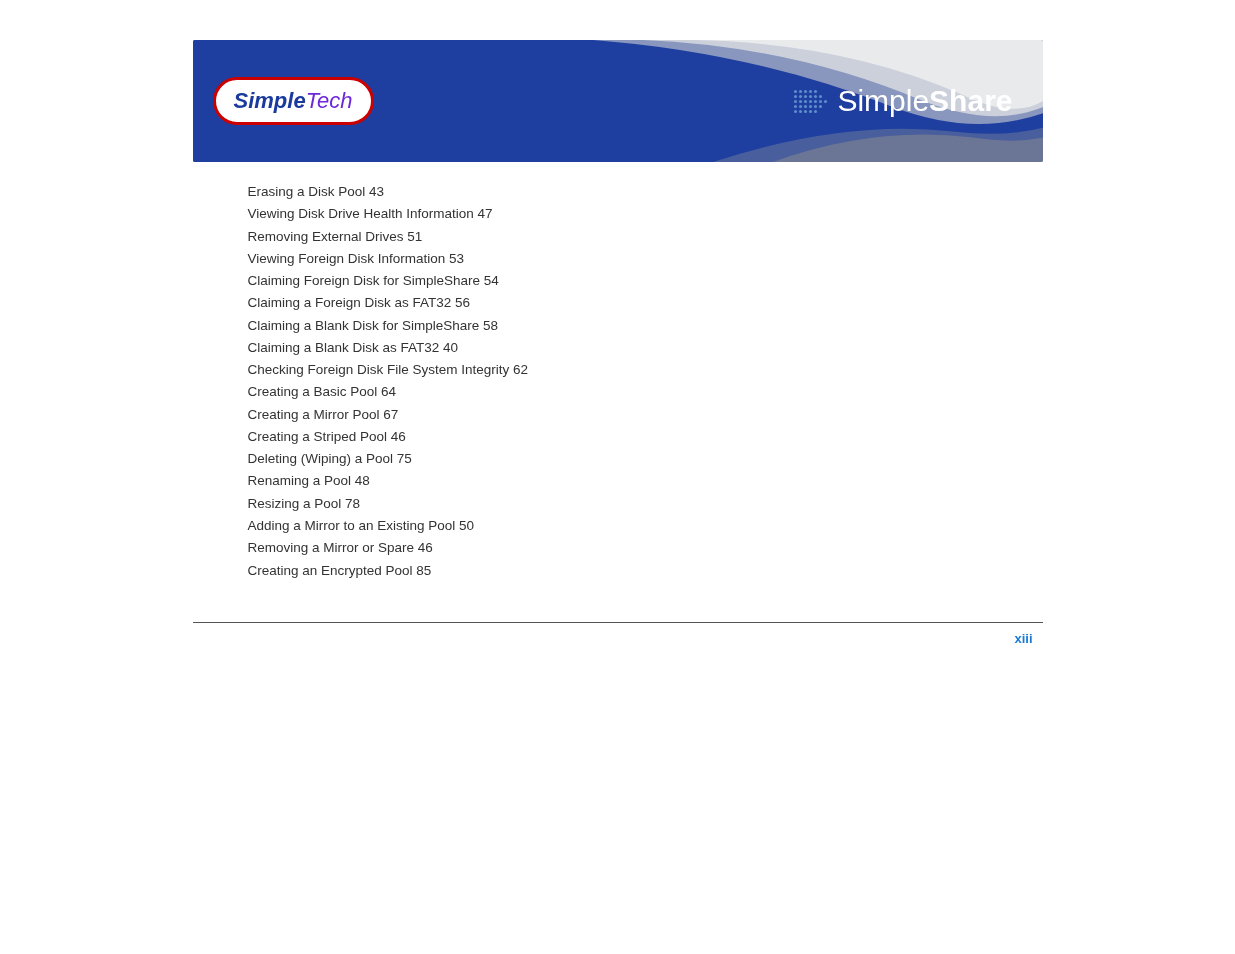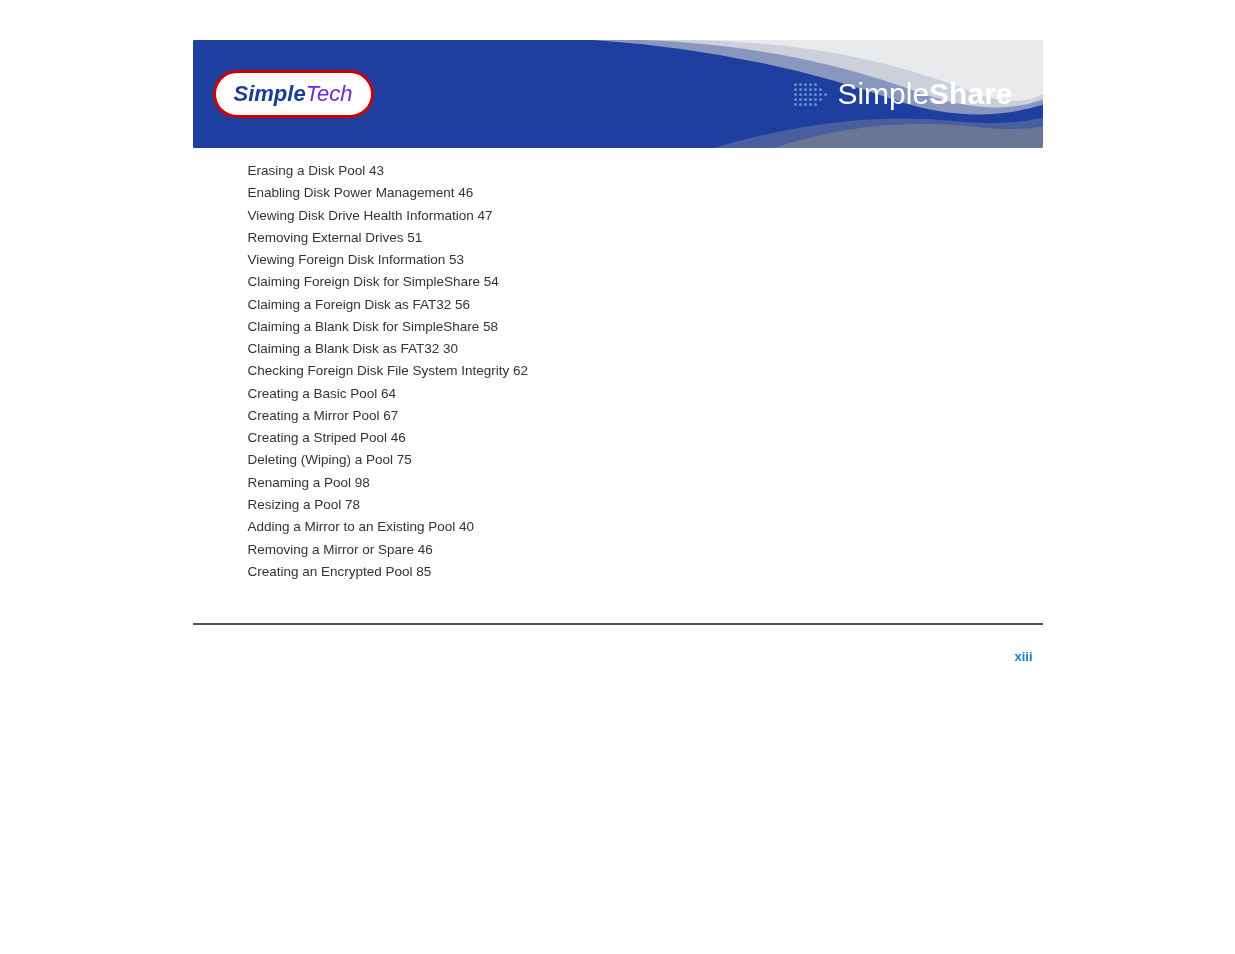--- a/index.html
+++ b/index.html
@@ -16,21 +16,21 @@
     }
 
     .page-container {
       width: 850px;
       background: #ffffff;
     }
 
     
     .header-banner {
       width: 100%;
-      height: 108px;
+      height: 122px;
       background: linear-gradient(135deg, #1a3a9e 0%, #1a3a9e 55%, #c0c0c0 75%, #e8e8e8 100%);
       position: relative;
       overflow: hidden;
       border-radius: 2px;
     }
 
     .logo-left {
       position: absolute;
       left: 20px;
       top: 50%;
@@ -110,21 +110,21 @@
       position: absolute;
       top: 0;
       left: 0;
       width: 100%;
       height: 100%;
       pointer-events: none;
     }
 
     
     .content-area {
-      padding: 12px 40px 20px 55px;
+      padding: 19px 40px 20px 55px;
     }
 
     .toc-item {
       font-size: 13.5px;
       color: #333333;
       line-height: 1.65;
       display: block;
     }
 
     
@@ -134,21 +134,20 @@
       background: #555555;
       margin-top: 20px;
     }
 
     .footer-page {
       text-align: right;
       padding: 8px 10px 0 0;
       font-size: 13px;
       color: #1a7bd4;
       font-weight: bold;
-      margin-top: 16px;
     }
   </style>
 </head>
 <body>
 
 <div class="page-container">
 
   <div class="header-banner">
     <svg class="wave-overlay" viewBox="0 0 850 100" preserveAspectRatio="none" xmlns="http://www.w3.org/2000/svg">
 
@@ -214,36 +213,35 @@
       </div>
       <div class="simple-share-text">
         <span class="simple-share-simple">Simple</span><span class="simple-share-share">Share</span>
       </div>
     </div>
   </div>
 
   <div class="content-area">
     <div id="toc-list">
         <span class="toc-item">Erasing a Disk Pool 43</span>
-        <span class="toc-item">Enabling Disk Power Management 46</span>
         <span class="toc-item">Viewing Disk Drive Health Information 47</span>
         <span class="toc-item">Removing External Drives 51</span>
         <span class="toc-item">Viewing Foreign Disk Information 53</span>
         <span class="toc-item">Claiming Foreign Disk for SimpleShare 54</span>
         <span class="toc-item">Claiming a Foreign Disk as FAT32 56</span>
         <span class="toc-item">Claiming a Blank Disk for SimpleShare 58</span>
-        <span class="toc-item">Claiming a Blank Disk as FAT32 30</span>
+        <span class="toc-item">Claiming a Blank Disk as FAT32 40</span>
         <span class="toc-item">Checking Foreign Disk File System Integrity 62</span>
         <span class="toc-item">Creating a Basic Pool 64</span>
         <span class="toc-item">Creating a Mirror Pool 67</span>
         <span class="toc-item">Creating a Striped Pool 46</span>
         <span class="toc-item">Deleting (Wiping) a Pool 75</span>
-        <span class="toc-item">Renaming a Pool 98</span>
+        <span class="toc-item">Renaming a Pool 48</span>
         <span class="toc-item">Resizing a Pool 78</span>
-        <span class="toc-item">Adding a Mirror to an Existing Pool 40</span>
+        <span class="toc-item">Adding a Mirror to an Existing Pool 50</span>
         <span class="toc-item">Removing a Mirror or Spare 46</span>
         <span class="toc-item">Creating an Encrypted Pool 85</span>
       </div>
   </div>
 
   <div class="footer-divider"></div>
   <div class="footer-page">xiii</div>
 
 </div>
 

